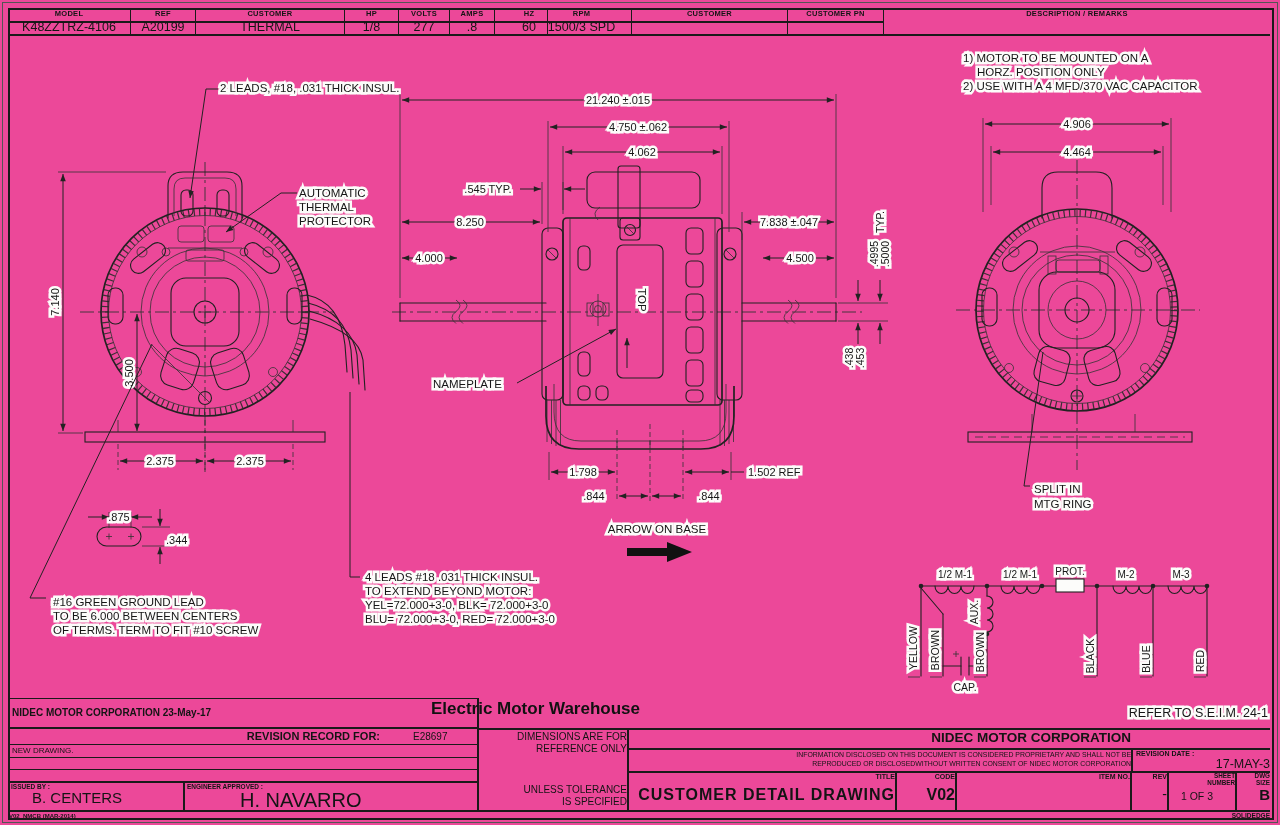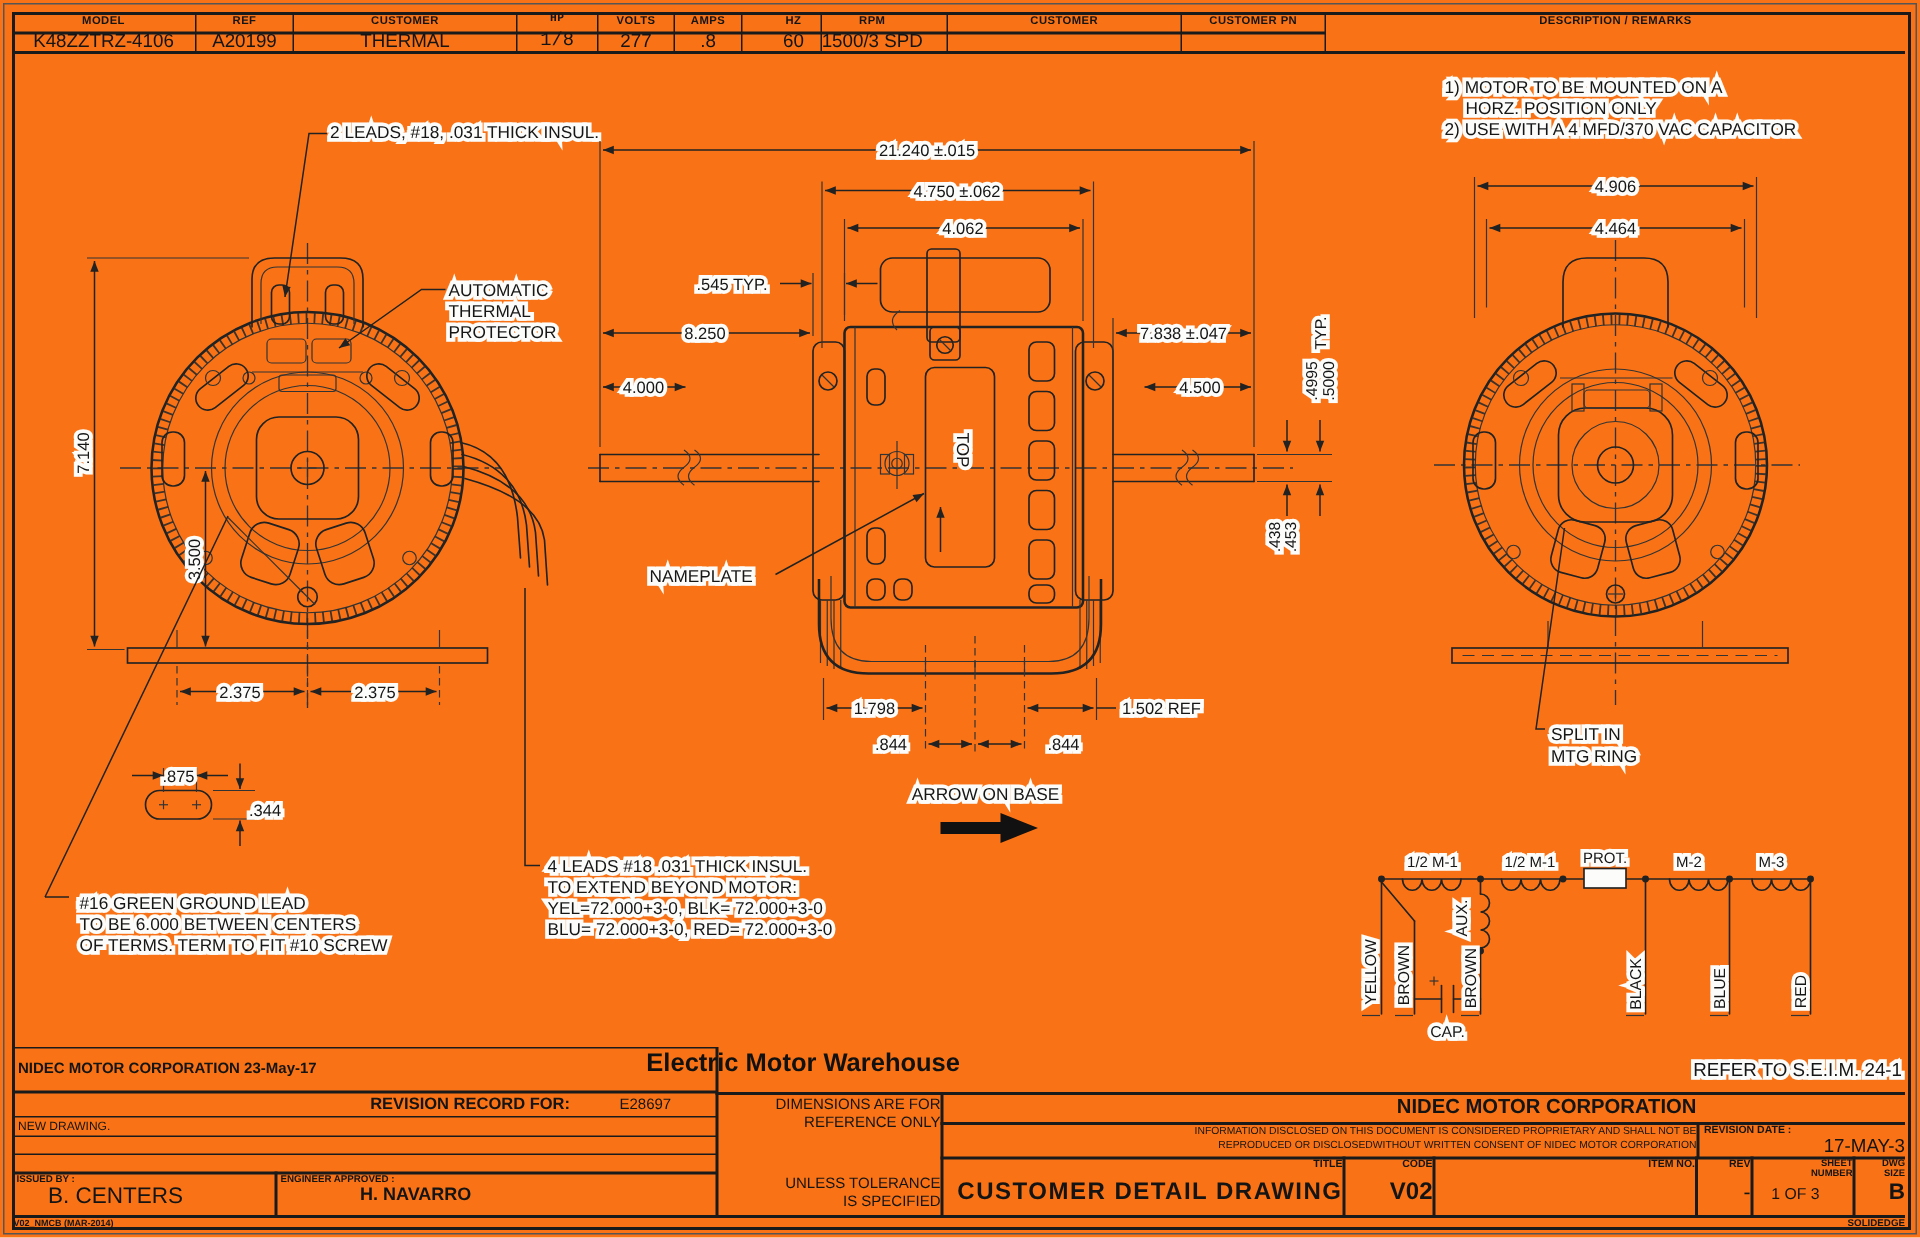--- a/index.html
+++ b/index.html
@@ -1,16 +1,16 @@
 <!DOCTYPE html>
 <html><head>
 <meta charset="utf-8">
 <style>
   html,body{margin:0;padding:0;background:#ffffff;}
-  #sheet{position:relative;width:1280px;height:825px;background:#f97316;font-family:"Liberation Sans",sans-serif;color:#141414;overflow:hidden;}
+  #sheet{position:relative;width:1280px;height:825px;background:#ec4899;font-family:"Liberation Sans",sans-serif;color:#141414;overflow:hidden;}
   .obord{position:absolute;left:2px;top:2px;width:1274px;height:819px;border:1px solid #555;}
   .ibord{position:absolute;left:8px;top:8px;width:1262px;height:808px;border:2px solid #1a1a1a;}
   .hcell{position:absolute;top:8px;height:26px;border-right:1.5px solid #1a1a1a;box-sizing:border-box;}
   .hlab{position:absolute;left:0;right:0;top:1px;text-align:center;font-size:7.5px;font-weight:bold;letter-spacing:.3px;}
   .hval{position:absolute;left:0;right:0;top:12px;text-align:center;font-size:12.5px;white-space:nowrap;}
   .hline{position:absolute;left:8px;top:21px;width:876px;height:1.5px;background:#1a1a1a;}
   .hbot{position:absolute;left:8px;top:34px;width:1262px;height:1.5px;background:#1a1a1a;}
   svg text{font-family:"Liberation Sans",sans-serif;}
   .d{font-size:11px;fill:#161616;paint-order:stroke;stroke:#fcfcfa;stroke-width:5px;text-anchor:middle;}
   .dl{font-size:11px;fill:#161616;paint-order:stroke;stroke:#fcfcfa;stroke-width:5px;text-anchor:start;}
@@ -41,21 +41,21 @@
         <div class="hval">K48ZZTRZ-4106</div>
       </div>
       <div class="hcell" style="left: 131px; width: 65px;">
         <div class="hlab">REF</div>
         <div class="hval">A20199</div>
       </div>
       <div class="hcell" style="left: 196px; width: 149px;">
         <div class="hlab">CUSTOMER</div>
         <div class="hval">THERMAL</div>
       </div>
-      <div class="hcell" style="left: 345px; width: 54px; font-family: Liberation Mono, monospace;">
+      <div class="hcell" style="left: 345px; width: 54px;">
         <div class="hlab">HP</div>
         <div class="hval">1/8</div>
       </div>
       <div class="hcell" style="left: 399px; width: 51px;">
         <div class="hlab">VOLTS</div>
         <div class="hval">277</div>
       </div>
       <div class="hcell" style="left: 450px; width: 45px;">
         <div class="hlab">AMPS</div>
         <div class="hval">.8</div>
@@ -463,21 +463,21 @@
     <div class="fl" style="left:183px;top:781px;width:1.5px;height:30px;"></div>
 
     <div class="ft" style="left:12px;top:707px;font-size:10px;font-weight:bold;">NIDEC MOTOR CORPORATION 23-May-17</div>
     <div class="ft ctr" style="left:360px;top:699px;width:280px;font-size:17px;font-weight:bold;color:#111;">Electric Motor Warehouse</div>
     <div class="ft ctr" style="left:100px;top:730px;width:280px;font-size:11px;font-weight:bold;">REVISION RECORD FOR:</div>
     <div class="ft" style="left:413px;top:731px;font-size:10px;">E28697</div>
     <div class="ft" style="left:12px;top:746px;font-size:8px;">NEW DRAWING.</div>
     <div class="ft" style="left:11px;top:783px;font-size:6.5px;font-weight:bold;">ISSUED BY :</div>
     <div class="ft" style="left:32px;top:789px;font-size:15px;">B. CENTERS</div>
     <div class="ft" style="left:187px;top:783px;font-size:6.5px;font-weight:bold;">ENGINEER APPROVED :</div>
-    <div class="ft" style="left:240px;top:789px;font-size:12px;font-weight:bold;">H. NAVARRO</div>
+    <div class="ft" style="left:240px;top:789px;font-size:20px;">H. NAVARRO</div>
     <div class="ft" style="left:9px;top:813px;font-size:6px;font-weight:bold;">V02_NMCB (MAR-2014)</div>
 
     <div class="ft ctr" style="left:477px;top:731px;width:150px;font-size:10px;">DIMENSIONS ARE FOR</div>
     <div class="ft ctr" style="left:477px;top:743px;width:150px;font-size:10px;">REFERENCE ONLY</div>
     <div class="ft ctr" style="left:477px;top:784px;width:150px;font-size:10px;">UNLESS TOLERANCE</div>
     <div class="ft ctr" style="left:477px;top:796px;width:150px;font-size:10px;">IS SPECIFIED</div>
 
     <div class="ft ctr" style="left:627px;top:730px;width:504px;font-size:13.5px;font-weight:bold;">NIDEC MOTOR CORPORATION</div>
     <div class="ft ctr" style="left:627px;top:751px;width:504px;font-size:6.9px;">INFORMATION DISCLOSED ON THIS DOCUMENT IS CONSIDERED PROPRIETARY AND SHALL NOT BE</div>
     <div class="ft ctr" style="left:627px;top:760px;width:504px;font-size:6.9px;">REPRODUCED OR DISCLOSEDWITHOUT WRITTEN CONSENT OF NIDEC MOTOR CORPORATION</div>

